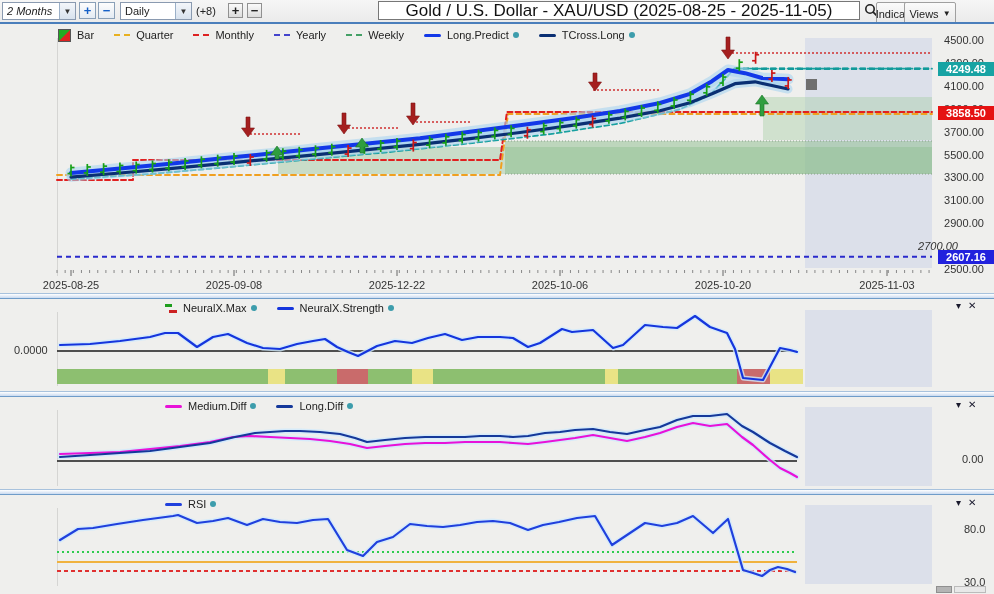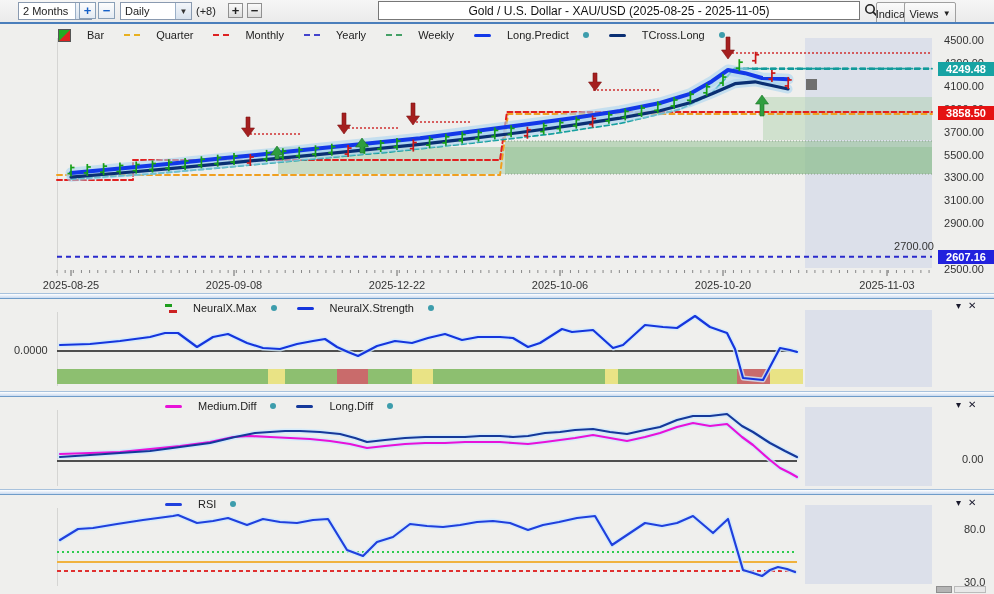--- a/index.html
+++ b/index.html
@@ -7,32 +7,32 @@
   #app{position:relative;width:994px;height:594px;background:#f0f0ee;overflow:hidden;font-size:11px;color:#222;}
   .abs{position:absolute;}
   
   #toolbar{position:absolute;left:0;top:0;width:994px;height:22px;background:linear-gradient(#f6f6f6,#ebebeb);}
   .combo{position:absolute;top:2px;height:18px;background:#fff;border:1px solid #8a9ab0;display:flex;align-items:center;box-sizing:border-box;}
   .combo .cv{flex:1;padding:0 4px;font-size:11px;white-space:nowrap;overflow:hidden;}
   .combo .ca{width:15px;height:100%;background:linear-gradient(#f3f6fa,#d8e2ee);border-left:1px solid #9bb0c8;display:flex;align-items:center;justify-content:center;font-size:8px;color:#333;}
   .tbtn{position:absolute;top:2px;width:17px;height:17px;box-sizing:border-box;border:1px solid #8aa0b8;background:linear-gradient(#fdfdfd,#e4ebf3);display:flex;align-items:center;justify-content:center;font-weight:bold;font-size:13px;line-height:1;}
   .tbtn.blue{color:#1560c8;}
   .tbtn.dark{color:#222;background:linear-gradient(#fafafa,#dcdcdc);border-color:#909090;}
-  #title-box{position:absolute;left:378px;top:1px;width:482px;height:19px;box-sizing:border-box;border:1px solid #777;background:#fff;display:flex;align-items:center;justify-content:center;font-size:12px;color:#111;}
+  #title-box{position:absolute;left:378px;top:1px;width:482px;height:19px;box-sizing:border-box;border:1px solid #777;background:#fff;display:flex;align-items:center;justify-content:center;font-size:17px;color:#111;}
   #offset-label{position:absolute;left:196px;top:5px;font-size:11px;color:#222;}
   .menu-btn{position:absolute;top:2px;height:23px;box-sizing:border-box;border:1px solid #a0a0a0;border-radius:2px;background:linear-gradient(#fbfbfb,#e7e7e7);display:flex;align-items:center;justify-content:center;gap:4px;font-size:11px;padding:0 6px;}
   .menu-btn .mcar{font-size:8px;}
   #sep-top{position:absolute;left:0;top:22px;width:994px;height:2px;background:#4a7ebb;}
   
   .panel{position:absolute;left:0;width:994px;background:#efefed;}
   .psep{position:absolute;left:0;width:994px;height:6px;background:linear-gradient(#ffffff,#c9daf0);border-top:1px solid #a8c2dd;border-bottom:1px solid #6f9cc9;box-sizing:border-box;}
   .axis-line{position:absolute;width:1px;background:#d5d5d3;}
   
   .legend{position:absolute;display:flex;align-items:center;gap:20px;height:14px;}
-  .litem{display:flex;align-items:center;gap:16px;white-space:nowrap;color:#222;}
+  .litem{display:flex;align-items:center;gap:6px;white-space:nowrap;color:#222;}
   .sw-line{display:inline-block;width:17px;height:3px;border-radius:2px;}
   .sw-dash{display:inline-block;width:16px;height:0;border-top:2px dashed;}
   .sw-baricon{display:inline-block;width:11px;height:11px;border:1px solid #555;background:linear-gradient(135deg,#22aa22 49%,#dd2222 51%);}
   .sw-minibar{display:inline-block;width:12px;height:9px;position:relative;}
   .sw-minibar i{position:absolute;display:block;}
   .sw-minibar .g{left:0;top:0;width:7px;height:3px;background:#1d9e1d;}
   .sw-minibar .r{left:4px;bottom:0;width:8px;height:3px;background:#cc2222;}
   .ldot{display:inline-block;width:6px;height:6px;border-radius:50%;background:#3d9dac;margin-left:-2px;}
   
   .ytick{position:absolute;width:52px;text-align:center;font-size:11px;color:#333;}
@@ -45,21 +45,21 @@
   .overlay{z-index:10;}
   #corner-stub1{position:absolute;left:936px;top:586px;width:16px;height:7px;background:#b4b4b4;border:1px solid #8f8f8f;box-sizing:border-box;}
   #corner-stub2{position:absolute;left:954px;top:586px;width:32px;height:7px;background:#e8e8e8;border:1px solid #bbb;box-sizing:border-box;}
 </style>
 </head>
 <body>
 
 <div id="app">
 
   <div id="toolbar">
-    <div class="combo" style="left:18px;width:74px;">
+    <div class="combo" style="left:2px;width:74px;font-style:italic;">
       <span class="cv">2 Months</span>
       <span class="ca">▼</span>
     </div>
     <button class="tbtn blue" style="left:79px;">+</button>
     <button class="tbtn blue" style="left:98px;">−</button>
     <div class="combo" style="left:120px;width:72px;">
       <span class="cv">Daily</span>
       <span class="ca">▼</span>
     </div>
     <span id="offset-label">(+8)</span>
@@ -478,21 +478,21 @@
   <div id="yticks" class="abs overlay">
       <div class="ytick" style="left: 938px; top: 34px;">4500.00</div>
       <div class="ytick" style="left: 938px; top: 56.9px;">4300.00</div>
       <div class="ytick" style="left: 938px; top: 79.8px;">4100.00</div>
       <div class="ytick" style="left: 938px; top: 102.7px;">3900.00</div>
       <div class="ytick" style="left: 938px; top: 125.6px;">3700.00</div>
       <div class="ytick" style="left: 938px; top: 148.5px;">5500.00</div>
       <div class="ytick" style="left: 938px; top: 171.4px;">3300.00</div>
       <div class="ytick" style="left: 938px; top: 194.3px;">3100.00</div>
       <div class="ytick" style="left: 938px; top: 217.2px;">2900.00</div>
-      <div class="ytick" style="left: 888px; top: 240.1px;">2700.00</div>
+      <div class="ytick" style="left: 912px; top: 240.1px; font-style: italic;">2700.00</div>
       <div class="ytick" style="left: 938px; top: 263px;">2500.00</div>
     </div>
   <div id="xticks" class="abs overlay">
       <div class="xtick" style="left: 71px; top: 279px;">2025-08-25</div>
       <div class="xtick" style="left: 234px; top: 279px;">2025-09-08</div>
       <div class="xtick" style="left: 397px; top: 279px;">2025-12-22</div>
       <div class="xtick" style="left: 560px; top: 279px;">2025-10-06</div>
       <div class="xtick" style="left: 723px; top: 279px;">2025-10-20</div>
       <div class="xtick" style="left: 887px; top: 279px;">2025-11-03</div>
     </div>

